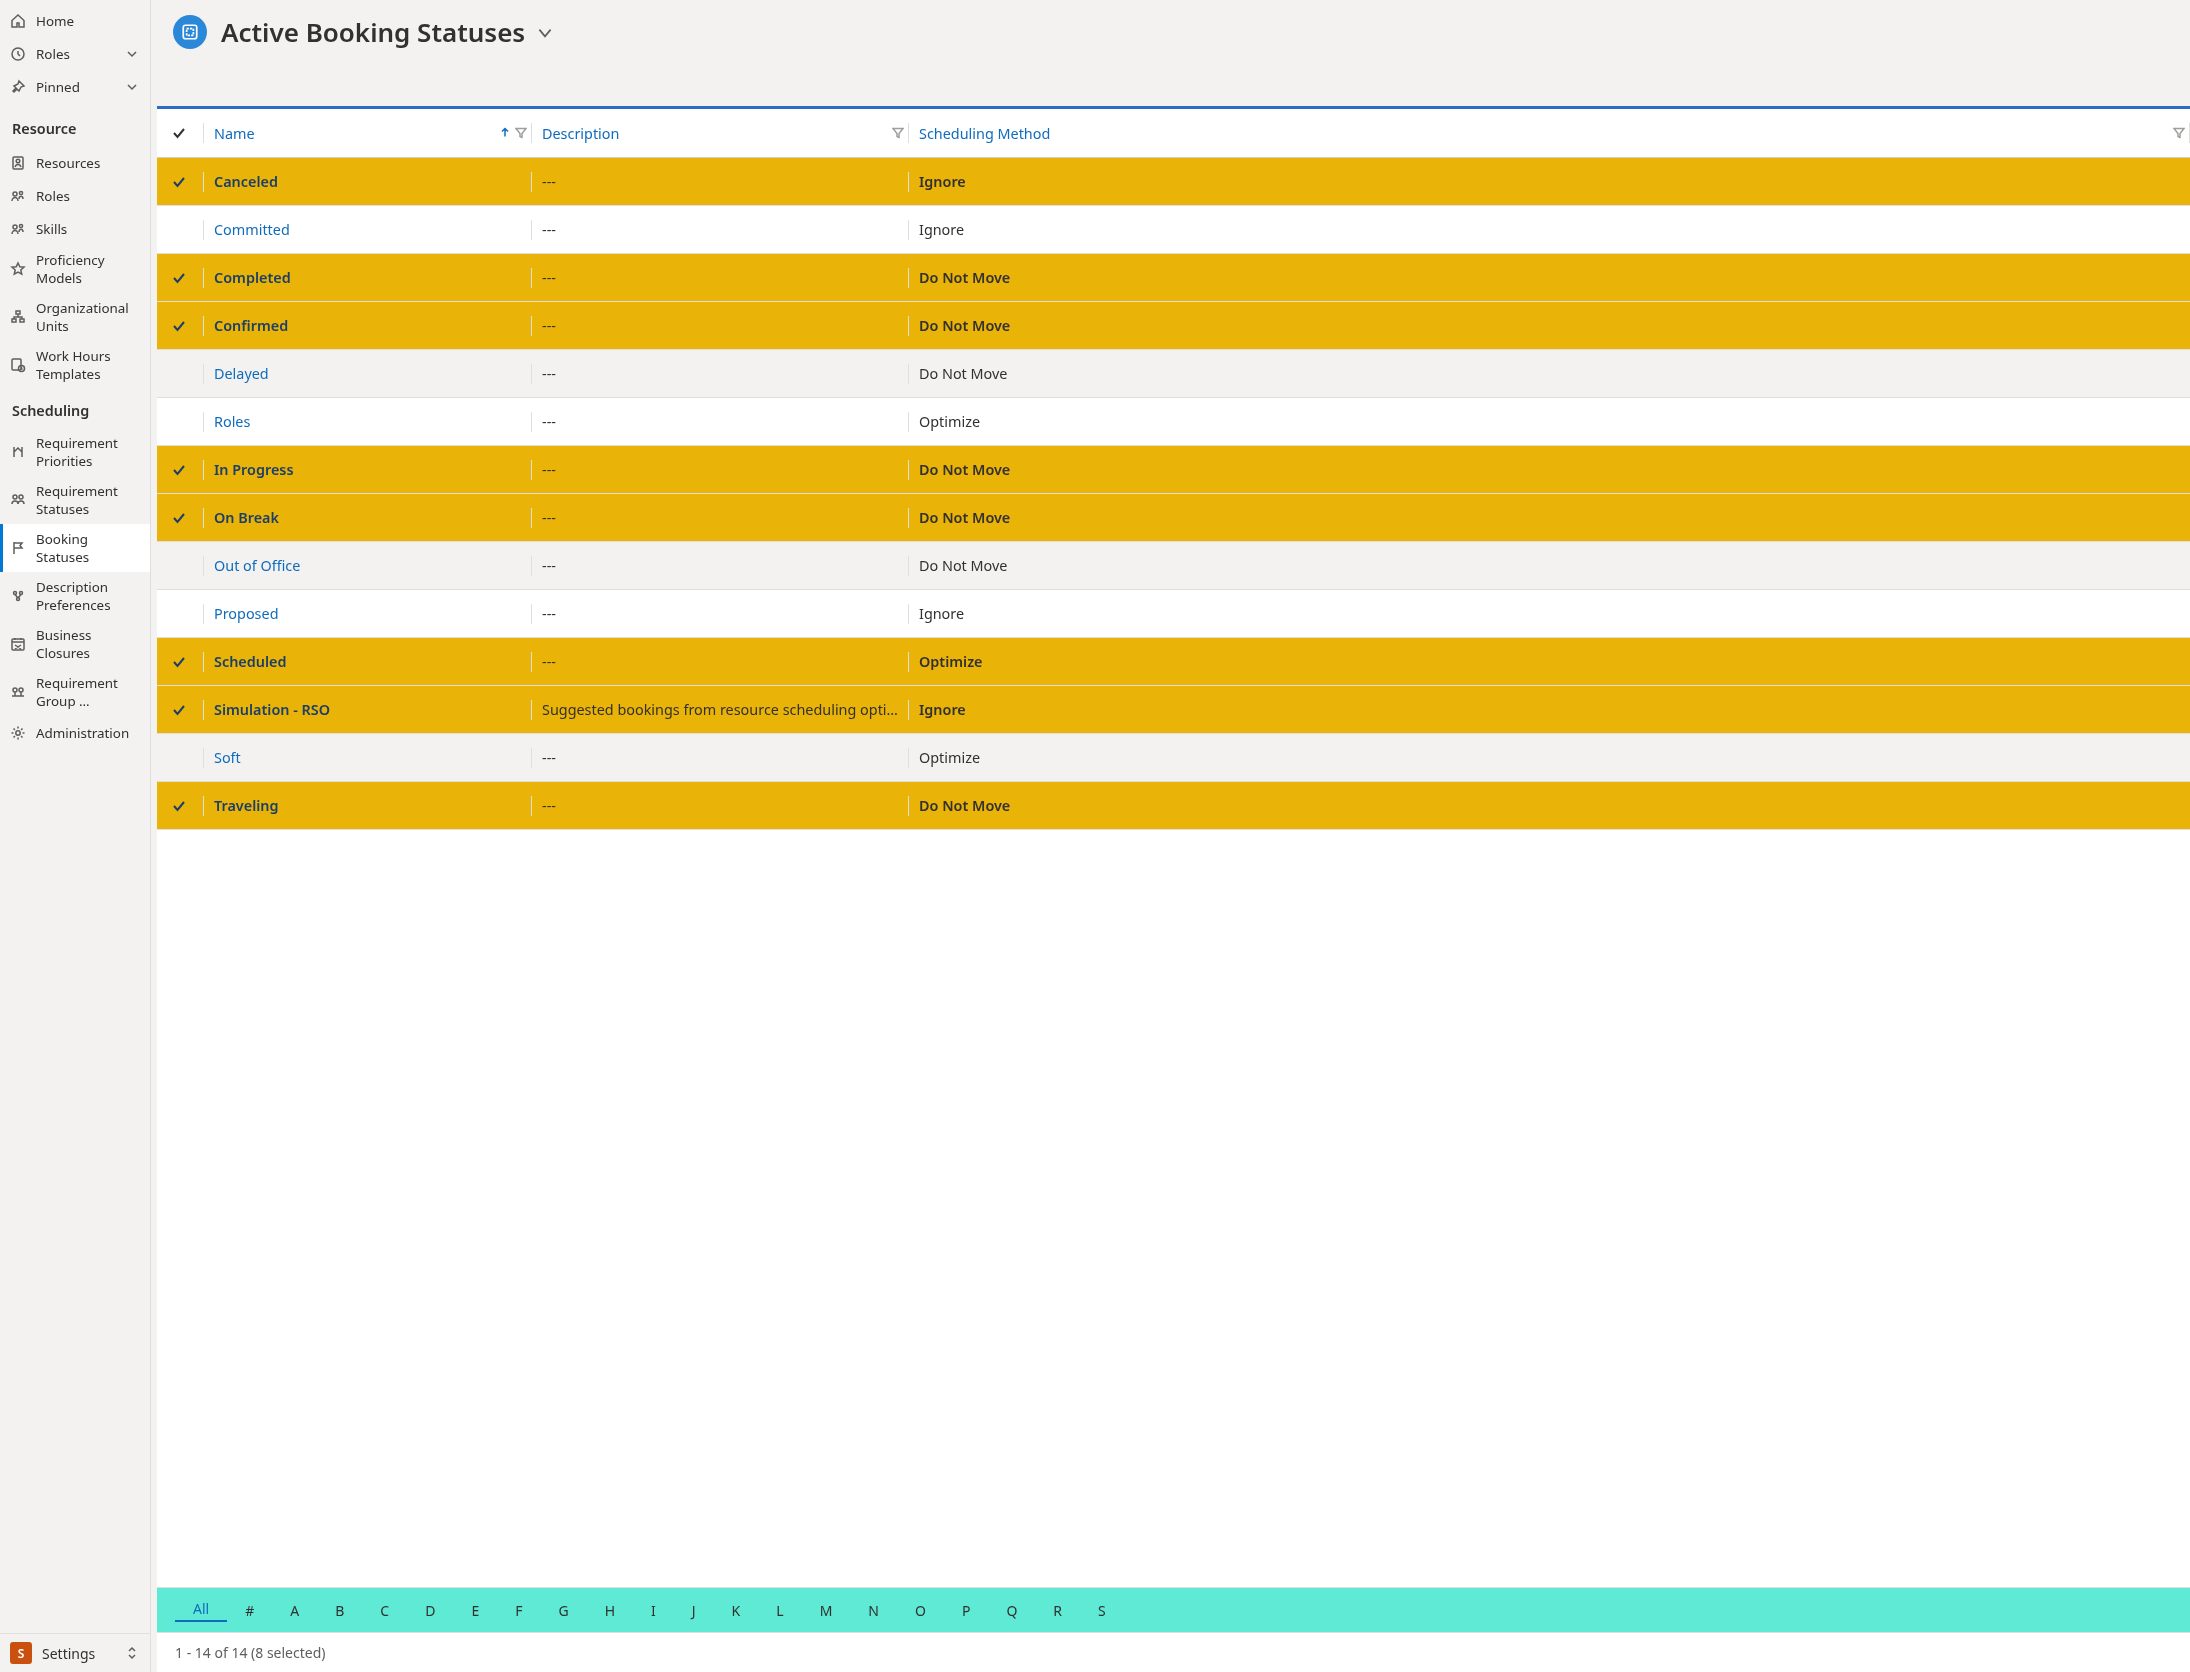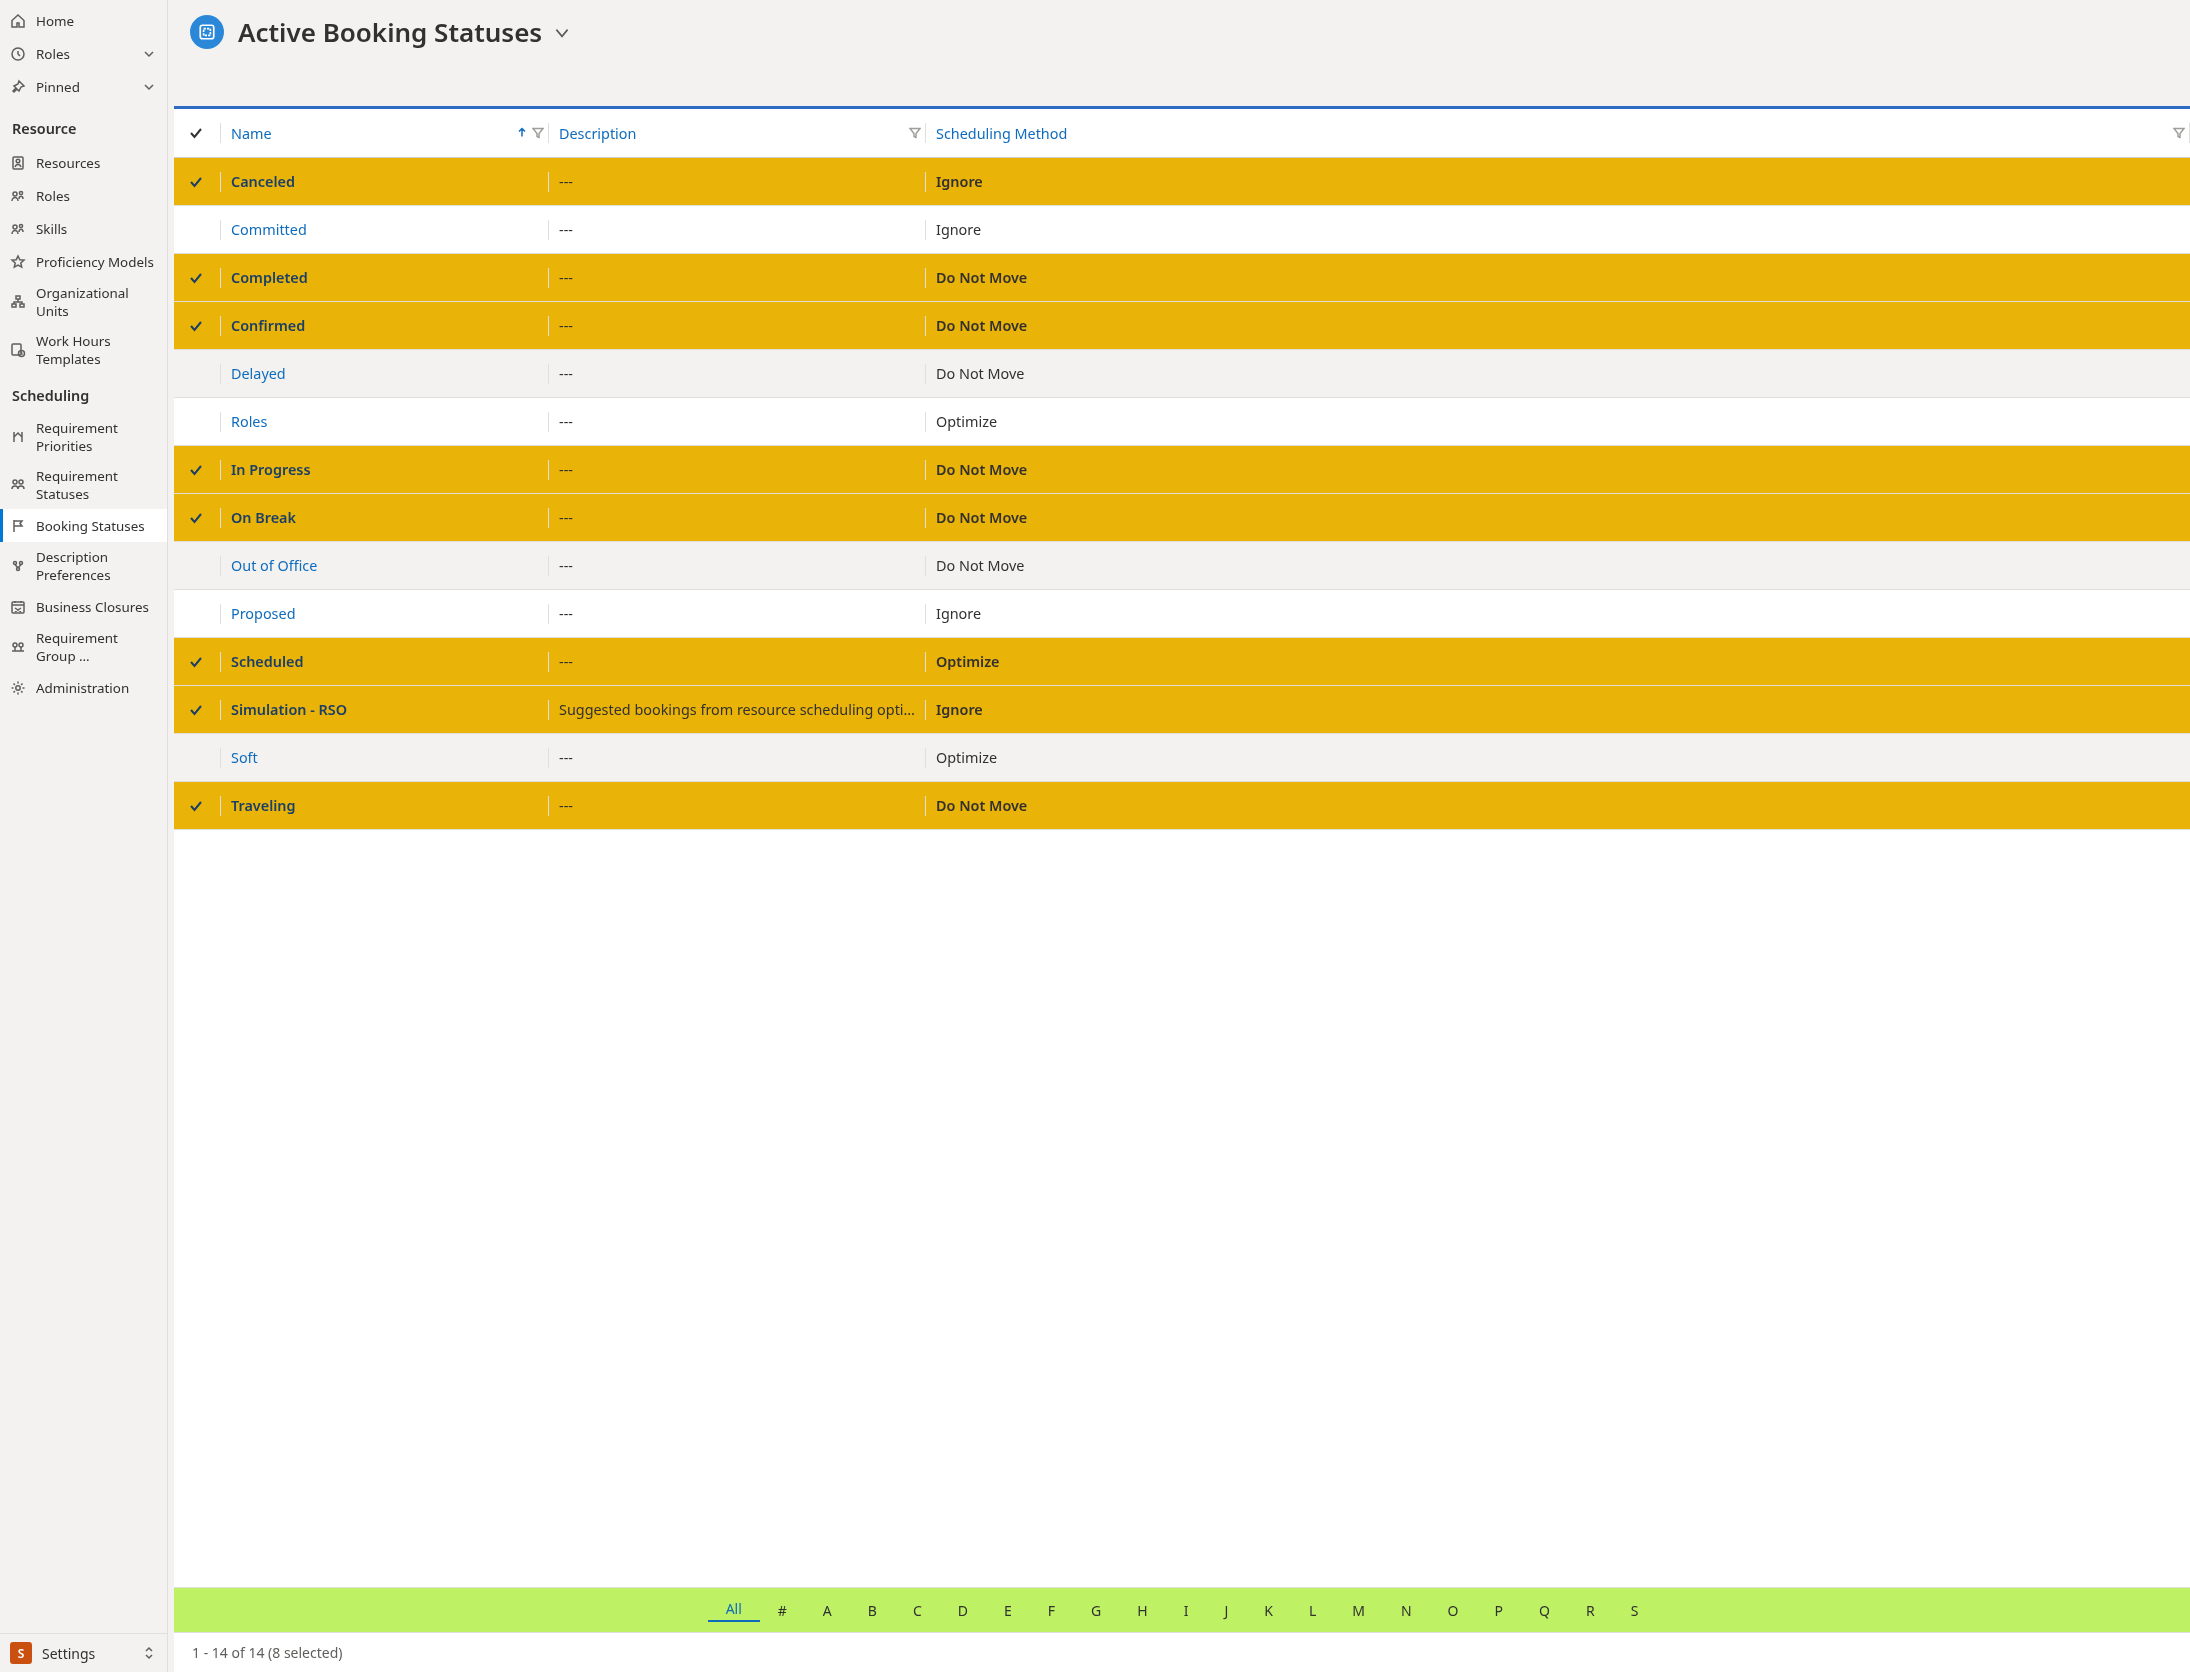--- a/index.html
+++ b/index.html
@@ -11,21 +11,21 @@
     display:flex;
     height:100vh;
     overflow:hidden;
   }
   .icon { display:inline-flex; width:16px; height:16px; align-items:center; justify-content:center; color:#605e5c; flex-shrink:0; }
   .icon svg { width:100%; height:100%; fill:none; stroke:currentColor; stroke-width:1.5; }
   .icon.checkmark svg { stroke:#323130; stroke-width:2; }
 
   
   .sidebar {
-    width:168px;
+    width:151px;
     flex-shrink:0;
     background:#f3f2f1;
     display:flex;
     flex-direction:column;
     border-right:1px solid #e1dfdd;
     overflow:hidden;
   }
   .nav-section { padding:4px 0; }
   .nav-item {
     display:flex;
@@ -149,25 +149,24 @@
 
   .gridbody { flex:1; overflow:auto; }
 
   
   .alpha {
     display:flex;
     gap:0;
     padding:0 18px;
     height:46px;
     align-items:center;
-    background:#bef264;
+    background:#5eead4;
     border-top:1px solid #e1dfdd;
     border-bottom:1px solid #e1dfdd;
     font-size:14px;
-    justify-content:center;
   }
   .alpha .letter {
     padding:0 18px;
     color:#323130;
     cursor:pointer;
   }
   .alpha .letter.active { color:#0f6cbd; border-bottom:2px solid #0f6cbd; padding-bottom:2px; }
 
   .pager {
     padding:10px 18px;

